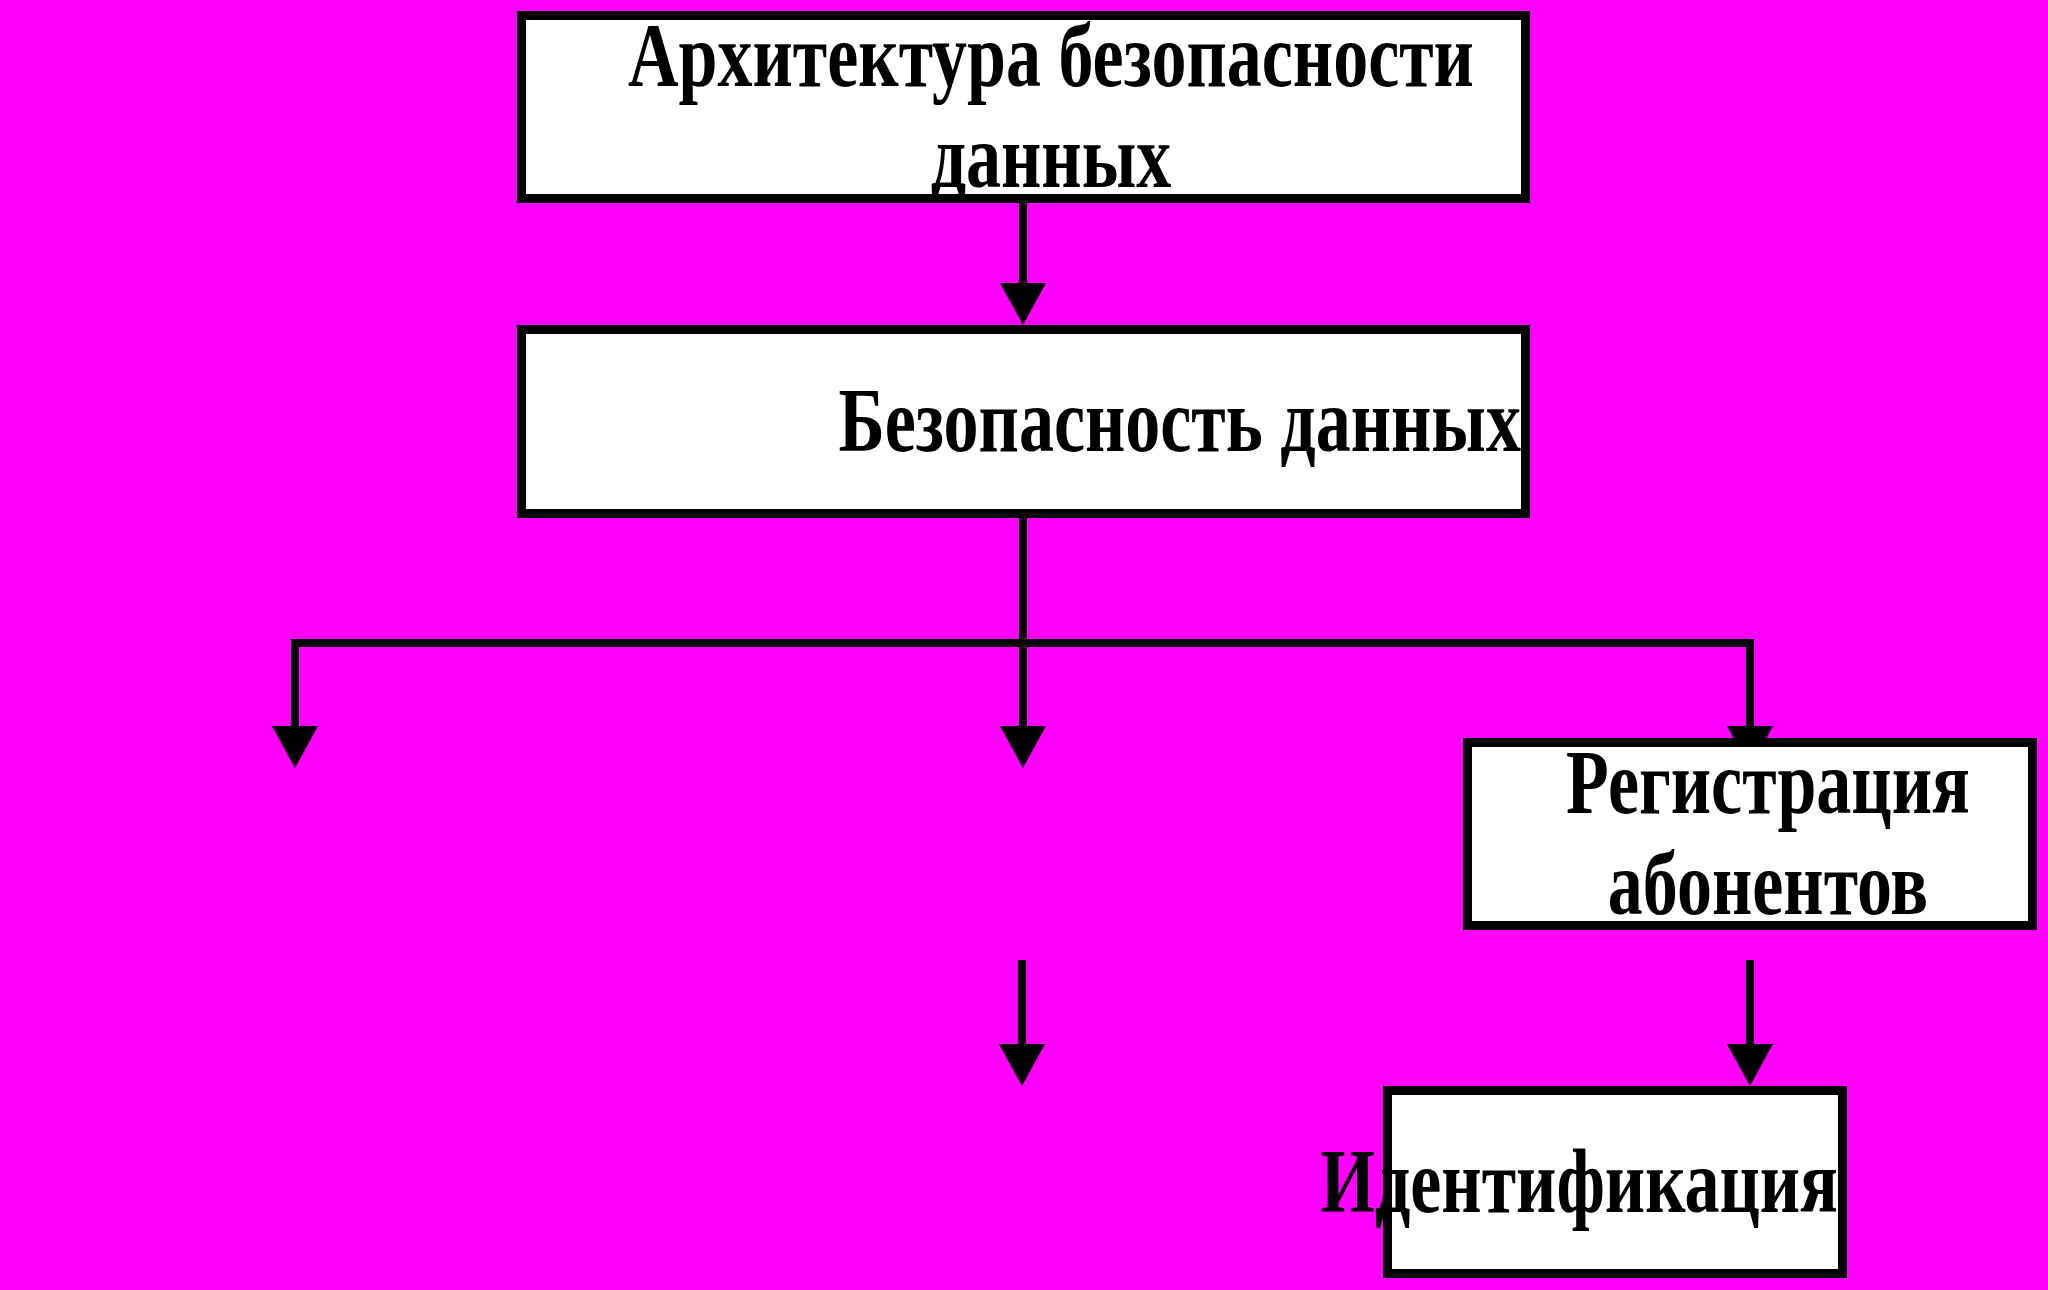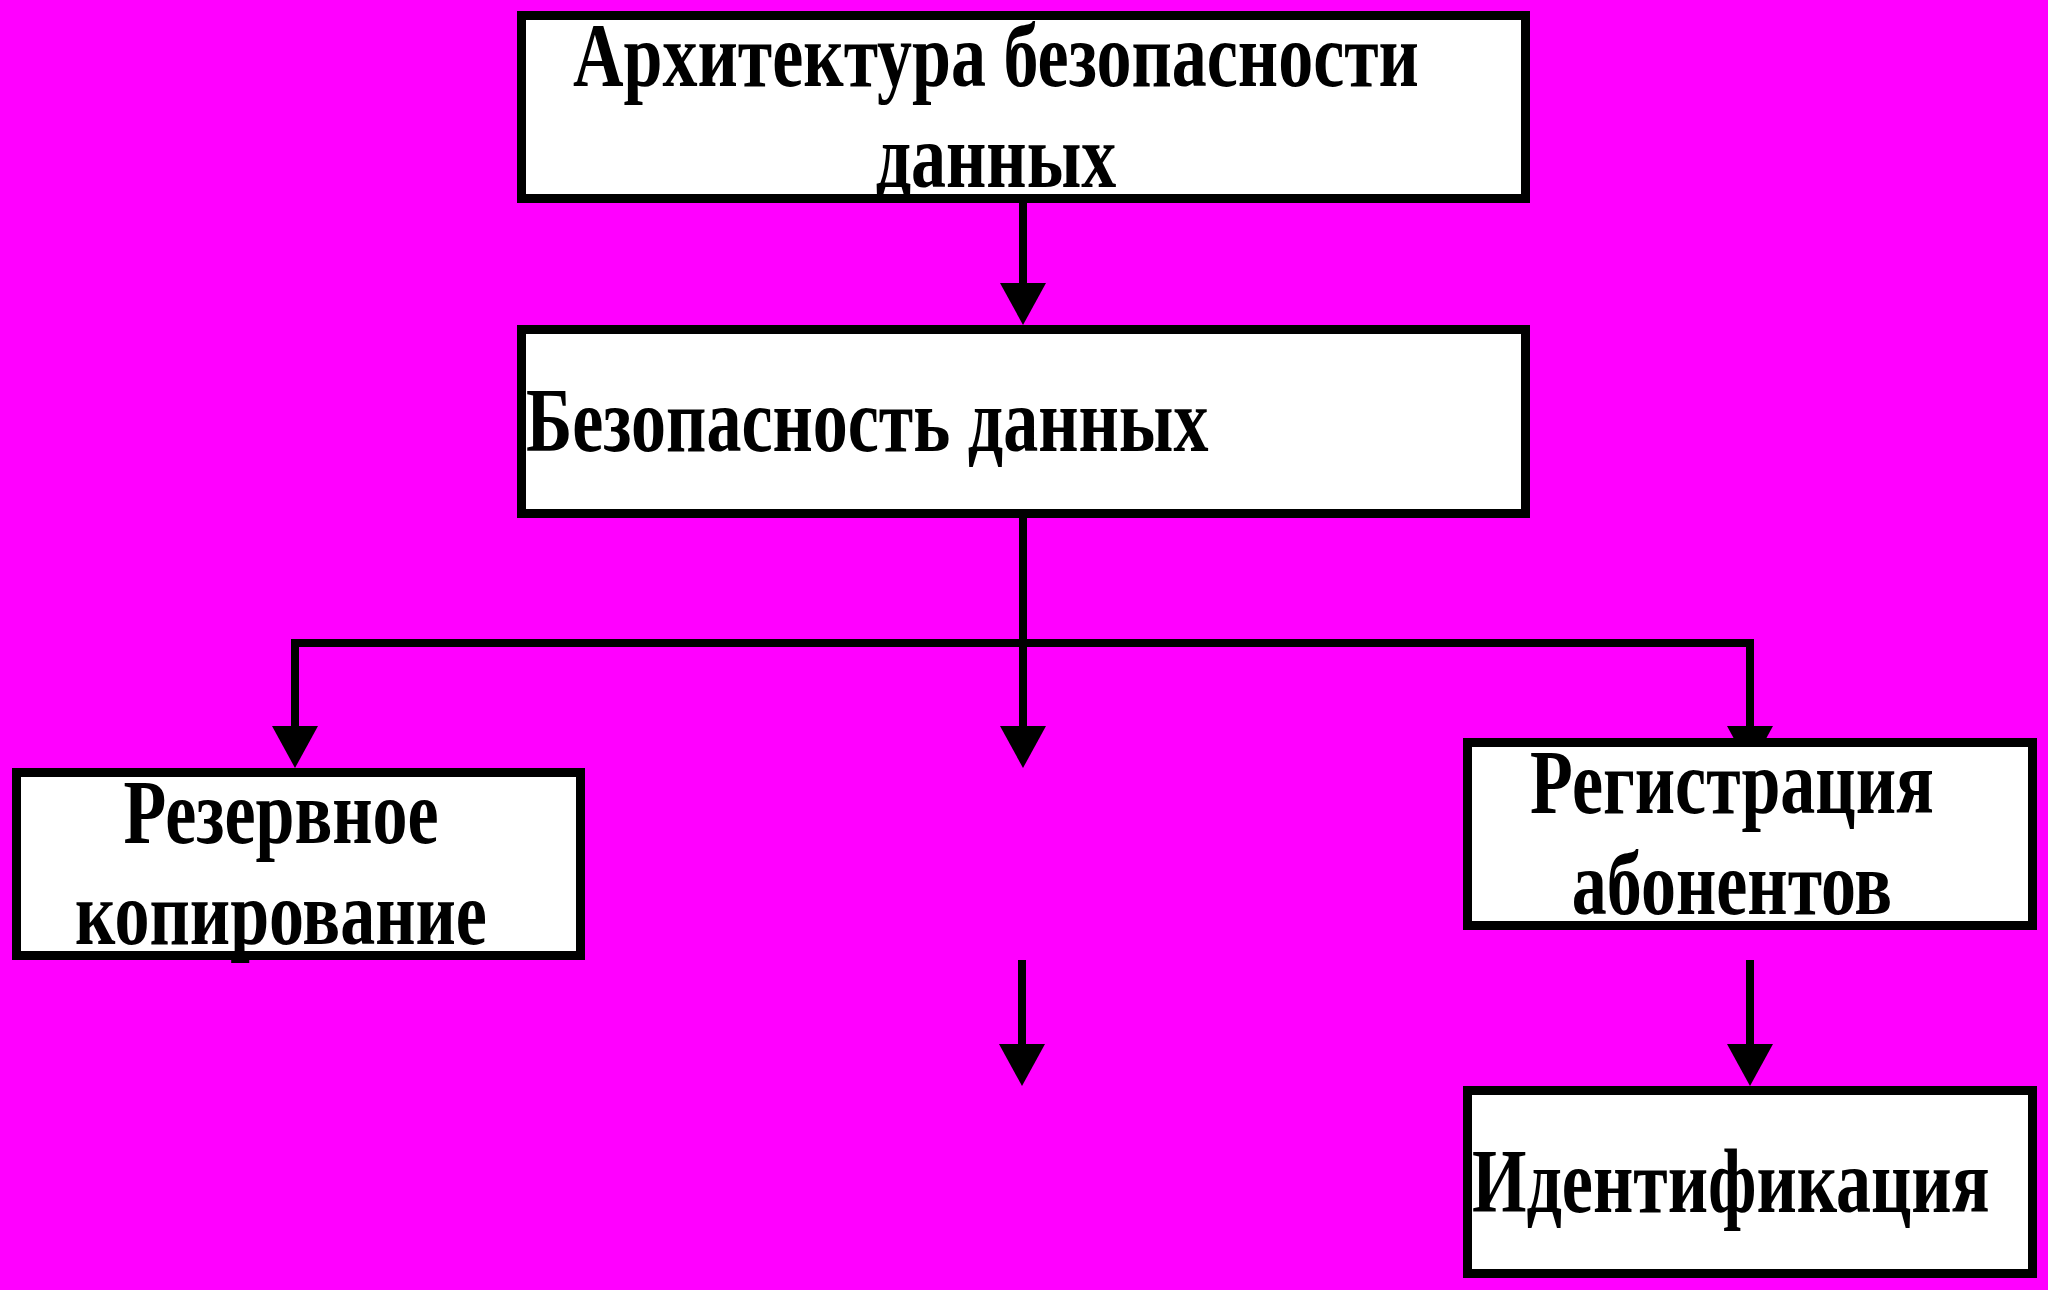--- a/index.html
+++ b/index.html
@@ -17,21 +17,21 @@
     background:var(--bg);
     overflow:hidden;
   }
   .node{
     position:absolute;
     box-sizing:border-box;
     background:var(--node-fill);
     border:9px solid var(--node-border);
     display:flex;
     align-items:center;
-    justify-content:flex-start;
+    justify-content:flex-end;
   }
   .label{
     font-family:"Liberation Serif","DejaVu Serif",serif;
     font-weight:bold;
     font-size:70px;
     line-height:1.12;
     color:var(--text);
     text-align:center;
     transform:scaleY(1.3);
     transform-origin:center;
@@ -76,27 +76,24 @@
   <div class="arrowhead" style="left:1727px;top:1044px"></div>
 
   <div class="node" style="left:517px;top:11px;width:1013px;height:192px">
     <span class="label" style="max-width:940px">Архитектура безопасности данных</span>
   </div>
 
   <div class="node" style="left:517px;top:325px;width:1013px;height:193px">
     <span class="label">Безопасность данных</span>
   </div>
 
-  <div class="node" style="left:12px;top:768px;width:573px;height:192px">
-    <span class="label" style="max-width:520px">Резервное копирование</span>
-  </div>
 
 
   <div class="node" style="left:1463px;top:738px;width:574px;height:192px">
     <span class="label" style="max-width:520px">Регистрация абонентов</span>
   </div>
 
 
-  <div class="node" style="left:1463px;top:1086px;width:574px;height:192px">
+  <div class="node" style="left:1383px;top:1086px;width:464px;height:192px">
     <span class="label">Идентификация</span>
   </div>
 
 </div>
 
 </body></html>

